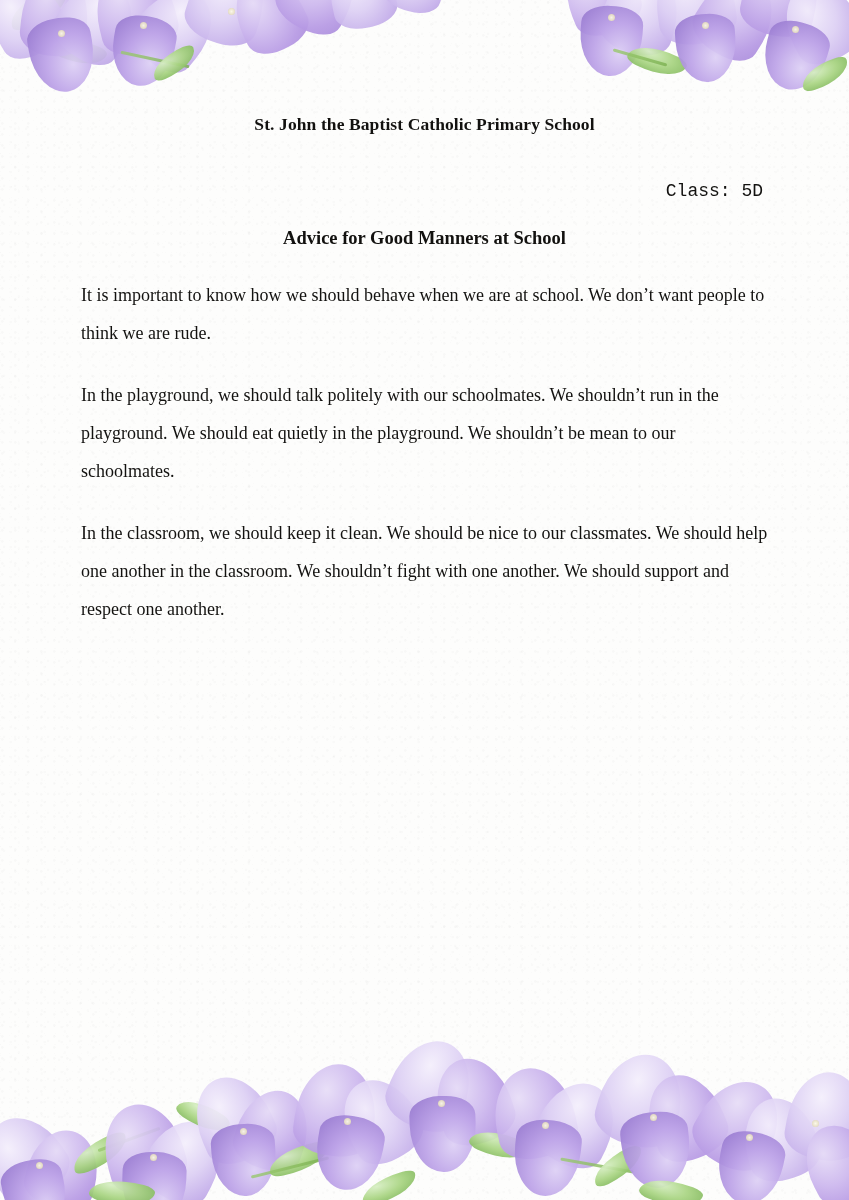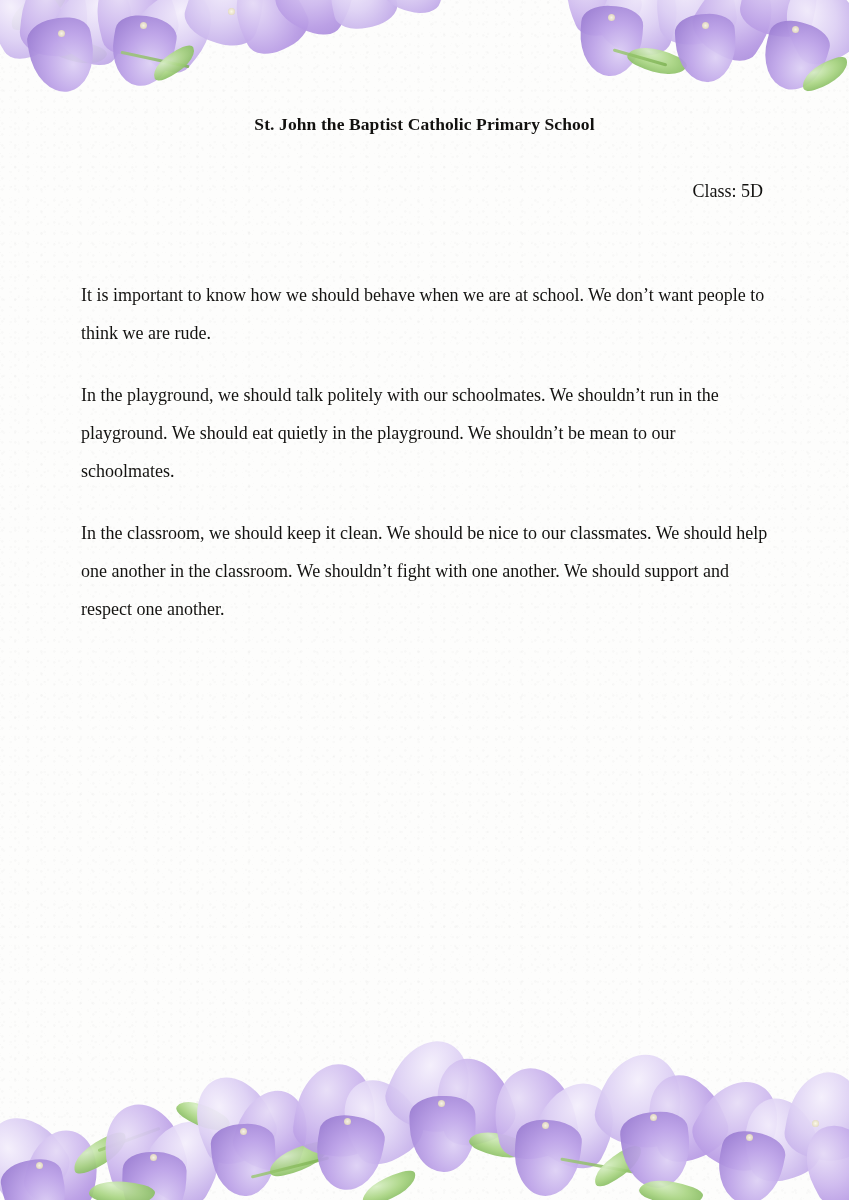--- a/index.html
+++ b/index.html
@@ -105,20 +105,21 @@
     position: absolute;
     left: 81px; top: 181px;
     font-size: 18px;
     color: #131210;
   }
   .class-line {
     position: absolute;
     right: 86px; top: 181px;
     font-size: 18px;
     color: #131210;
+    font-family: Liberation Mono, monospace;
   }
 
   .doc-title {
     position: absolute;
     left: 0; top: 228px;
     width: 849px;
     text-align: center;
     font-weight: bold;
     font-size: 18.5px;
     color: #12110f;
@@ -254,20 +255,21 @@
   </div>
 
   <div class="content">
 
     <div class="school-title">St. John the Baptist Catholic Primary School</div>
 
 
 
     <div class="class-line">Class: 5D</div>
 
+    <div class="doc-title">Advice for Good Manners at School</div>
 
     <div class="body-text">
       <p class="para">It is important to know how we should behave when we are at school.    We don’t want people to think we are rude.</p>
       <p class="para">In the playground, we should talk politely with our schoolmates.    We shouldn’t run in the playground.    We should eat quietly in the playground.    We shouldn’t be mean to our schoolmates.</p>
       <p class="para">In the classroom, we should keep it clean.    We should be nice to our classmates. We should help one another in the classroom.    We shouldn’t fight with one another. We should support and respect one another.</p>
     </div>
 
   </div>
 </div>
 

